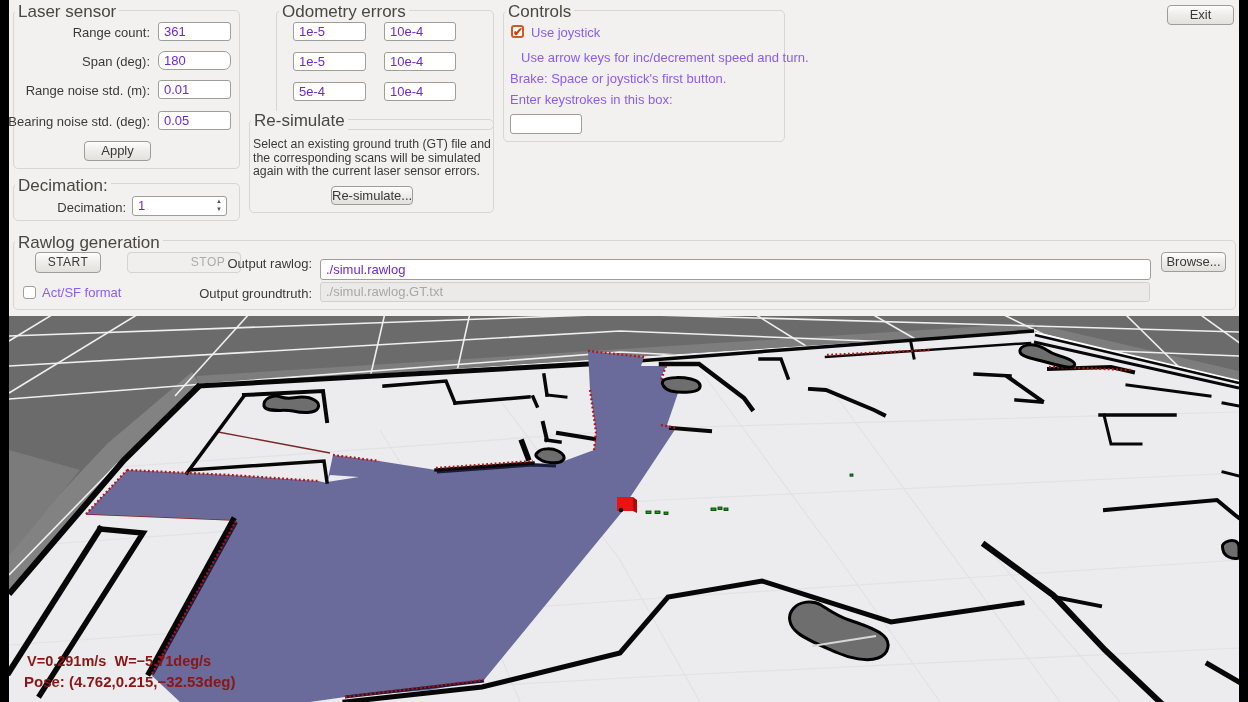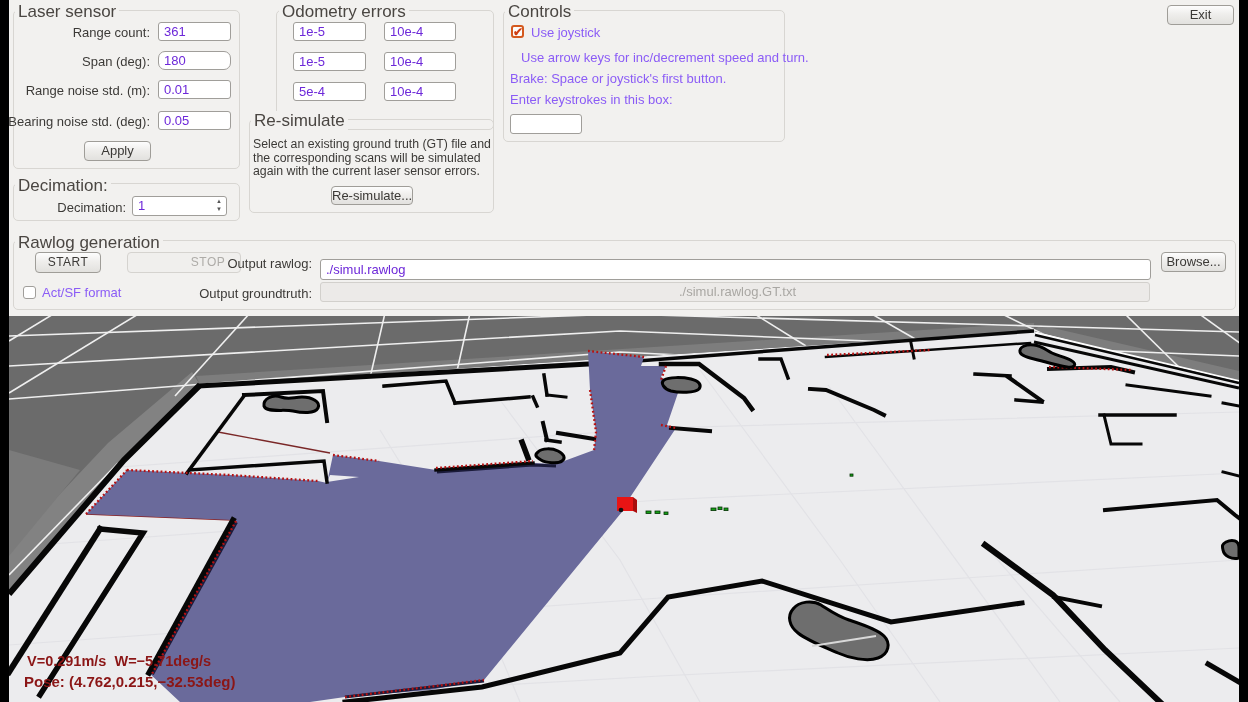--- a/index.html
+++ b/index.html
@@ -75,21 +75,21 @@
 <div class="gbox" style="left:13px;top:240px;width:1221px;height:68px;"></div>
 <div class="glabel" style="left:15px;top:233px;">Rawlog generation</div>
 <div class="btn" style="left:35px;top:252px;width:64px;height:19px;line-height:19px;font-size:12px;letter-spacing:0.5px;">START</div>
 <div class="btnd" style="left:127px;top:252px;width:64px;height:19px;line-height:19px;font-size:12px;letter-spacing:0.5px;padding-left:48px;">STOP</div>
 <div class="rlab" style="left:162px;top:256px;width:150px;">Output rawlog:</div>
 <div class="inp" style="left:320px;top:251px;width:824px;height:19px;line-height:19px;margin-top:8px;">./simul.rawlog</div>
 <div class="btn" style="left:1161px;top:252px;width:63px;height:18px;line-height:18px;">Browse...</div>
 <div class="cb off" style="left:23px;top:286px;"></div>
 <div class="lab" style="left:42px;top:285px;">Act/SF format</div>
 <div class="rlab" style="left:162px;top:286px;width:150px;">Output groundtruth:</div>
-<div class="abs" style="left:320px;top:282px;width:823px;height:18px;background:#eceae8;border:1px solid #d2d0cc;border-radius:3px;font-size:13px;color:#a9a7a3;padding-left:5px;line-height:18px;text-align:center;">./simul.rawlog.GT.txt</div>
+<div class="abs" style="left:320px;top:282px;width:823px;height:18px;background:#eceae8;border:1px solid #d2d0cc;border-radius:3px;font-size:13px;color:#a9a7a3;padding-left:5px;line-height:18px;">./simul.rawlog.GT.txt</div>
 
 <svg class="abs" style="left:9px;top:316px;" width="1230" height="386" viewBox="9 316 1230 386">
 
 <rect x="9" y="316" width="1230" height="386" fill="#ececee"></rect>
 
 <g stroke="#e2e2e6" stroke-width="1.2" fill="none">
   <path d="M9,475 L660,428 L1239,412"></path>
   <path d="M9,547 L660,500 L1239,473"></path>
   <path d="M9,645 L660,598 L1239,560"></path>
   <path d="M200,702 L660,676 L1239,648"></path>

